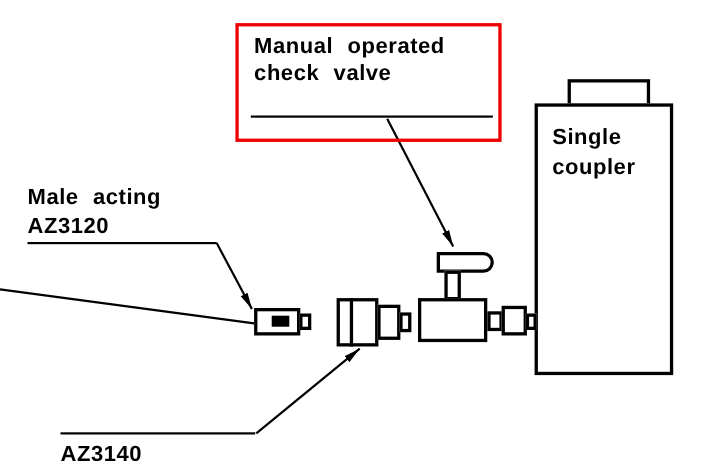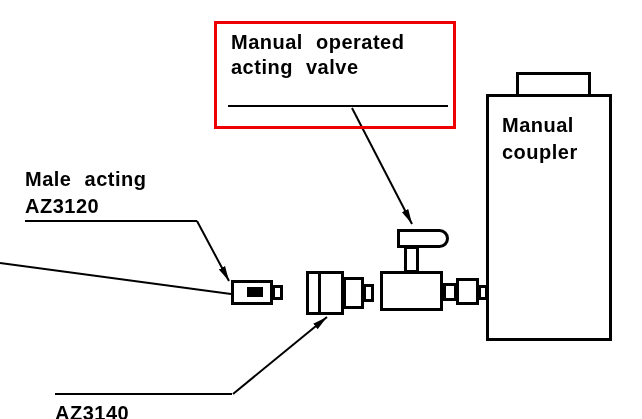--- a/index.html
+++ b/index.html
@@ -104,35 +104,35 @@
       </marker>
     </defs>
     <line x1="352" y1="108" x2="412" y2="224" marker-end="url(#arrow)"></line>
     <line x1="197" y1="221" x2="229" y2="281" marker-end="url(#arrow)"></line>
     <line x1="0" y1="263" x2="231" y2="294"></line>
     <line x1="233" y1="394" x2="327" y2="317" marker-end="url(#arrow)"></line>
   </svg>
 
   <div class="callout-box">
     <div class="t">Manual operated</div>
-    <div class="t">acting valve</div>
+    <div class="t">check valve</div>
   </div>
   <div class="underline" style="left:228px; top:105px; width:220px;"></div>
 
   <div class="label-text" style="left:25px; top:166px;">Male acting</div>
   <div class="label-text" style="left:25px; top:193px;">AZ3120</div>
   <div class="underline" style="left:25px; top:220px; width:172px;"></div>
 
   <div class="label-text" style="left:55px; top:367px;margin-top:33px;">AZ3140</div>
   <div class="underline" style="left:55px; top:393px; width:177px;"></div>
 
   <div class="shape" style="left:516px; top:72px; width:75px; height:25px;"></div>
   <div class="shape" style="left:486px; top:94px; width:126px; height:247px;"></div>
   <div class="cyl-text">
-    <div>Manual</div>
+    <div>Single</div>
     <div>coupler</div>
   </div>
 
   <div class="shape" style="left:231px; top:280px; width:42px; height:25px;"></div>
   <div class="solid" style="left:247px; top:287px; width:16px; height:10px;"></div>
   <div class="shape" style="left:272px; top:285px; width:11px; height:15px;"></div>
 
   <div class="shape" style="left:306px; top:271px; width:38px; height:44px;"></div>
   <div class="solid" style="left:318px; top:271px; width:3px; height:44px;"></div>
   <div class="shape" style="left:343px; top:277px; width:21px; height:32px;"></div>

